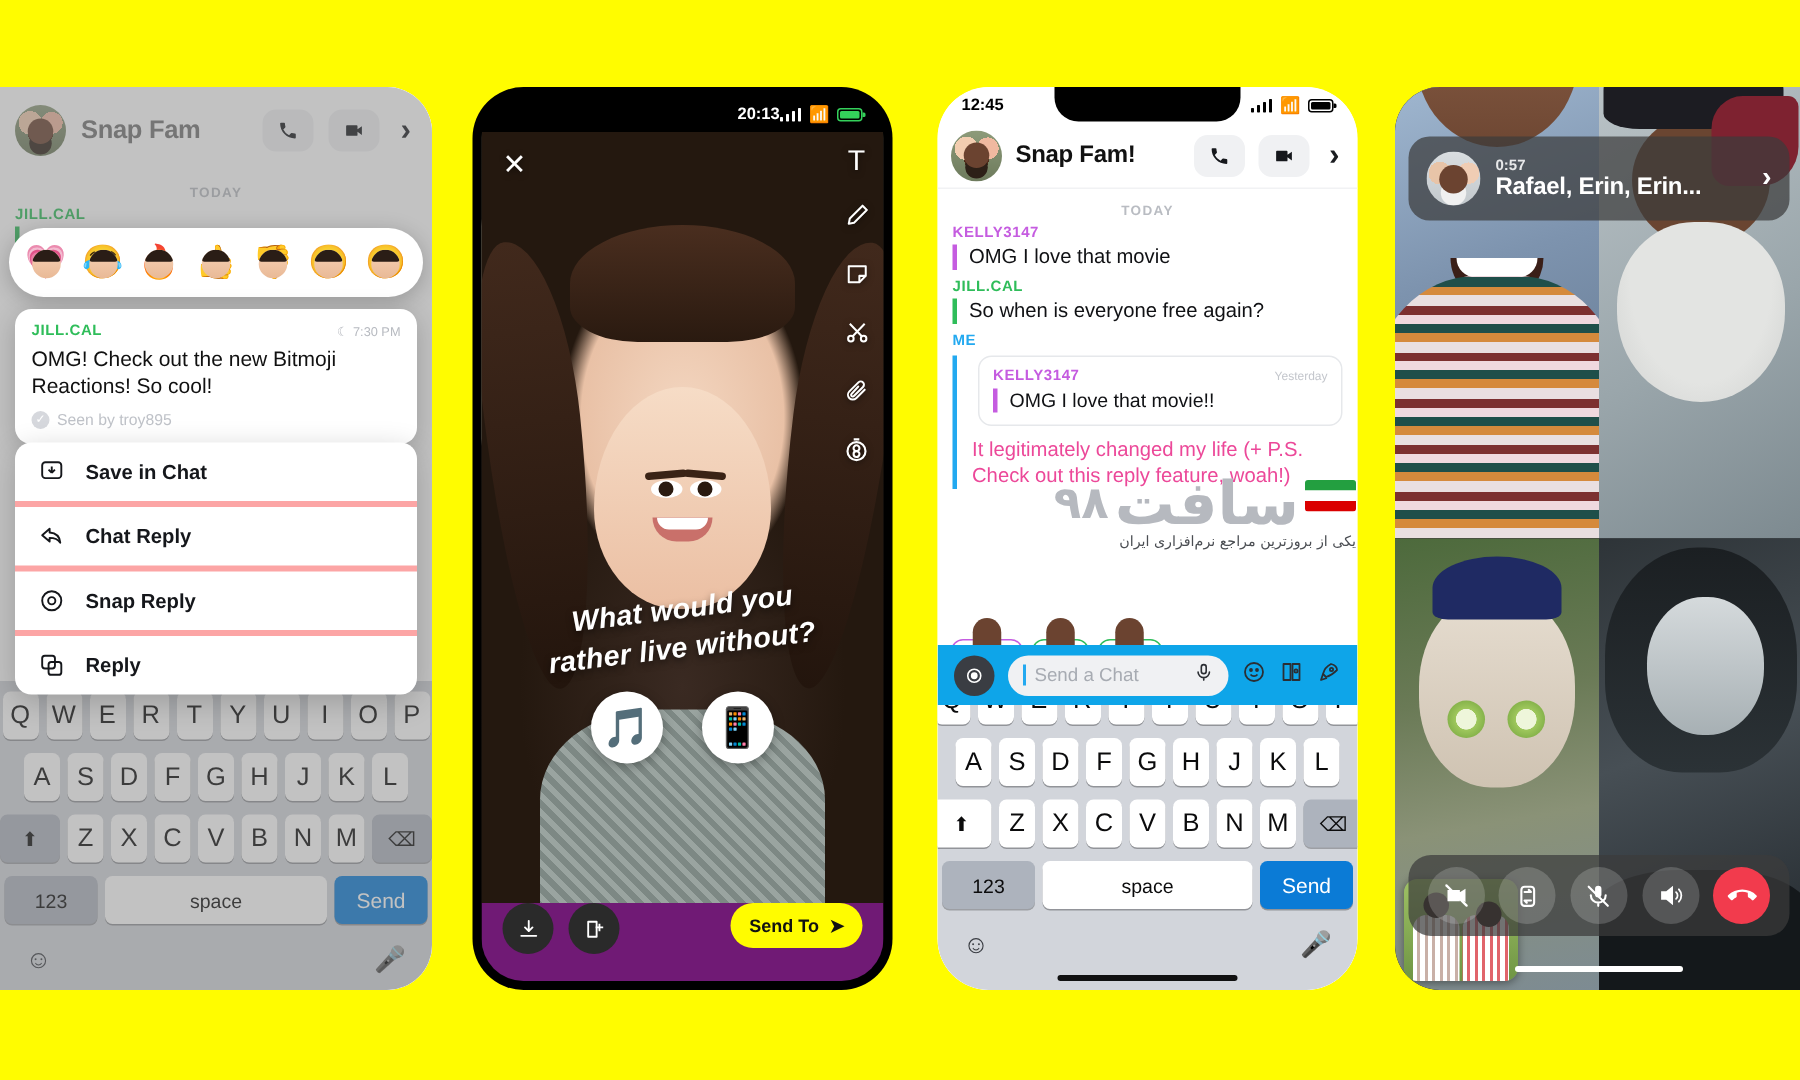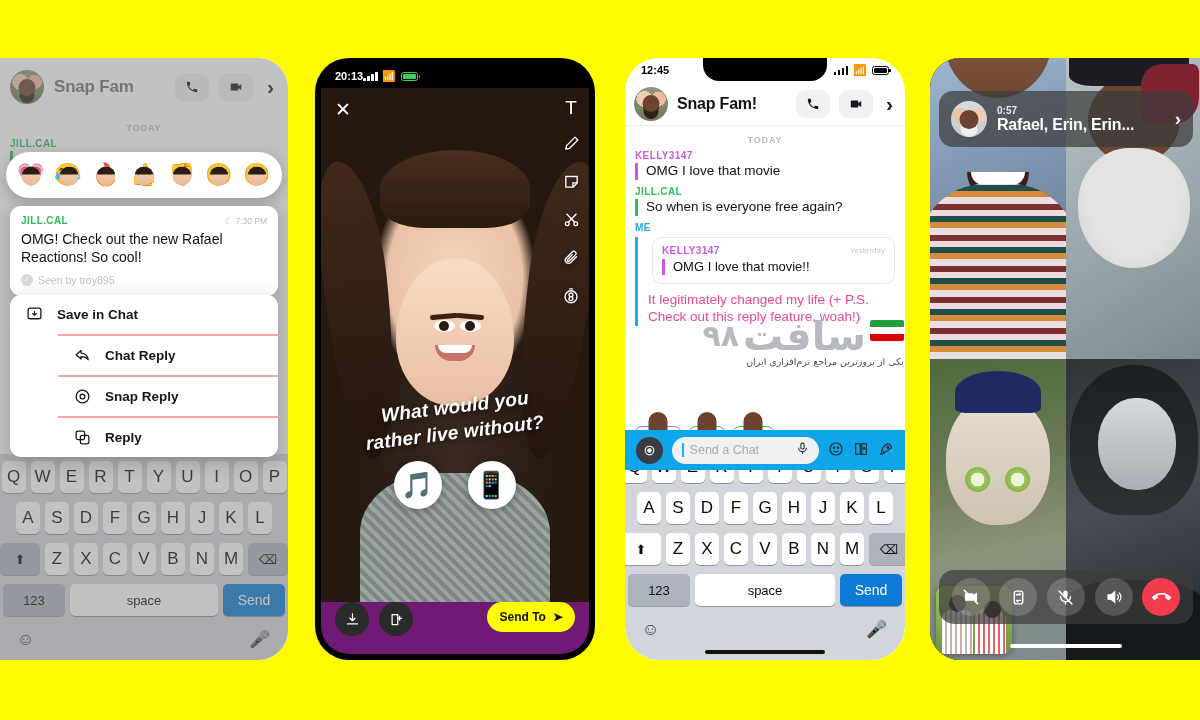--- a/index.html
+++ b/index.html
@@ -91,21 +91,21 @@
   .hl-seen { display:flex; align-items:center; gap:5px; font-size:10.5px; color:#bfc2c8; margin-top:7px; }
   .seen-dot { width:12px; height:12px; border-radius:50%; background:#d6d8dd; display:flex;align-items:center;justify-content:center; color:#fff; font-size:8px;}
 
   
   .ctx-menu {
     position:absolute; left:10px; top:237px; width:268px;
     background:#fff; border-radius:11px; box-shadow:0 5px 20px rgba(0,0,0,.20);
     z-index:7; overflow:hidden;
   }
   .ctx-item { display:flex; align-items:center; gap:14px; padding:11px 16px; font-size:13.5px; color:#15171b; font-weight:600; }
-  .ctx-item + .ctx-item { border-top:2px solid #fca5a5;margin-left:48px; }
+  .ctx-item + .ctx-item { border-top:4px solid #fca5a5; }
   .ctx-ico { width:17px; height:17px; flex:0 0 auto; color:#15171b; }
 
   
   .dim {
     position:absolute; left:0; right:0; top:0; bottom:0;
     background:rgba(120,120,120,.45); z-index:5; pointer-events:none;
   }
 
   
   .kb { position:absolute; left:0; right:0; bottom:0; background:#d2d5db; padding:7px 3px 0; }
@@ -123,21 +123,21 @@
   .kb-ico { font-size:17px; color:#3a3d43; }
   .home-bar { width:120px; height:4px; border-radius:3px; background:#111; margin:0 auto 6px; }
 
   
   #phone2 {
     left: 315px; top: 58px; width: 280px; height: 602px;
     border-radius: 34px; background:#000; padding:6px;
   }
   .p2-inner { width:100%; height:100%; border-radius:28px; overflow:hidden; background:#000; position:relative; }
   .p2-status {
-    height:24px; display:flex; align-items:center; justify-content:flex-start;
+    height:24px; display:flex; align-items:center; justify-content:flex-end;
     padding: 0 14px; color:#fff; font-size:11px; font-weight:700; position:relative; z-index:3;
   }
   .p2-photo {
     position:absolute; left:0; right:0; top:24px; bottom:52px; overflow:hidden;
     background:
       radial-gradient(ellipse 42% 30% at 50% 37%, #f3d6c0 0%, #e9c1a6 60%, transparent 72%),
       radial-gradient(ellipse 58% 46% at 50% 72%, #3a2a22 0%, #24180f 70%),
       radial-gradient(circle at 14% 26%, #d9d4b8 0 18%, transparent 19%),
       linear-gradient(160deg,#5b5a50 0%,#3b342c 40%,#241a13 100%);
   }
@@ -352,21 +352,21 @@
       </div>
 
       <div class="hl-card">
         <div class="hl-top">
           <div class="hl-name n-jill">JILL.CAL</div>
           <div class="hl-time">
             <span>☾</span>
             <span>7:30 PM</span>
           </div>
         </div>
-        <div class="hl-text">OMG! Check out the new Rafael Reactions! So cool!</div>
+        <div class="hl-text">OMG! Check out the new Bitmoji Reactions! So cool!</div>
         <div class="hl-seen">
           <span class="seen-dot">✓</span>
           <span>Seen by troy895</span>
         </div>
       </div>
 
       <div class="ctx-menu">
         <div class="ctx-item">
           <span class="ctx-ico">
             <svg width="17" height="17" viewBox="0 0 24 24" fill="none" stroke="currentColor" stroke-width="1.8">

